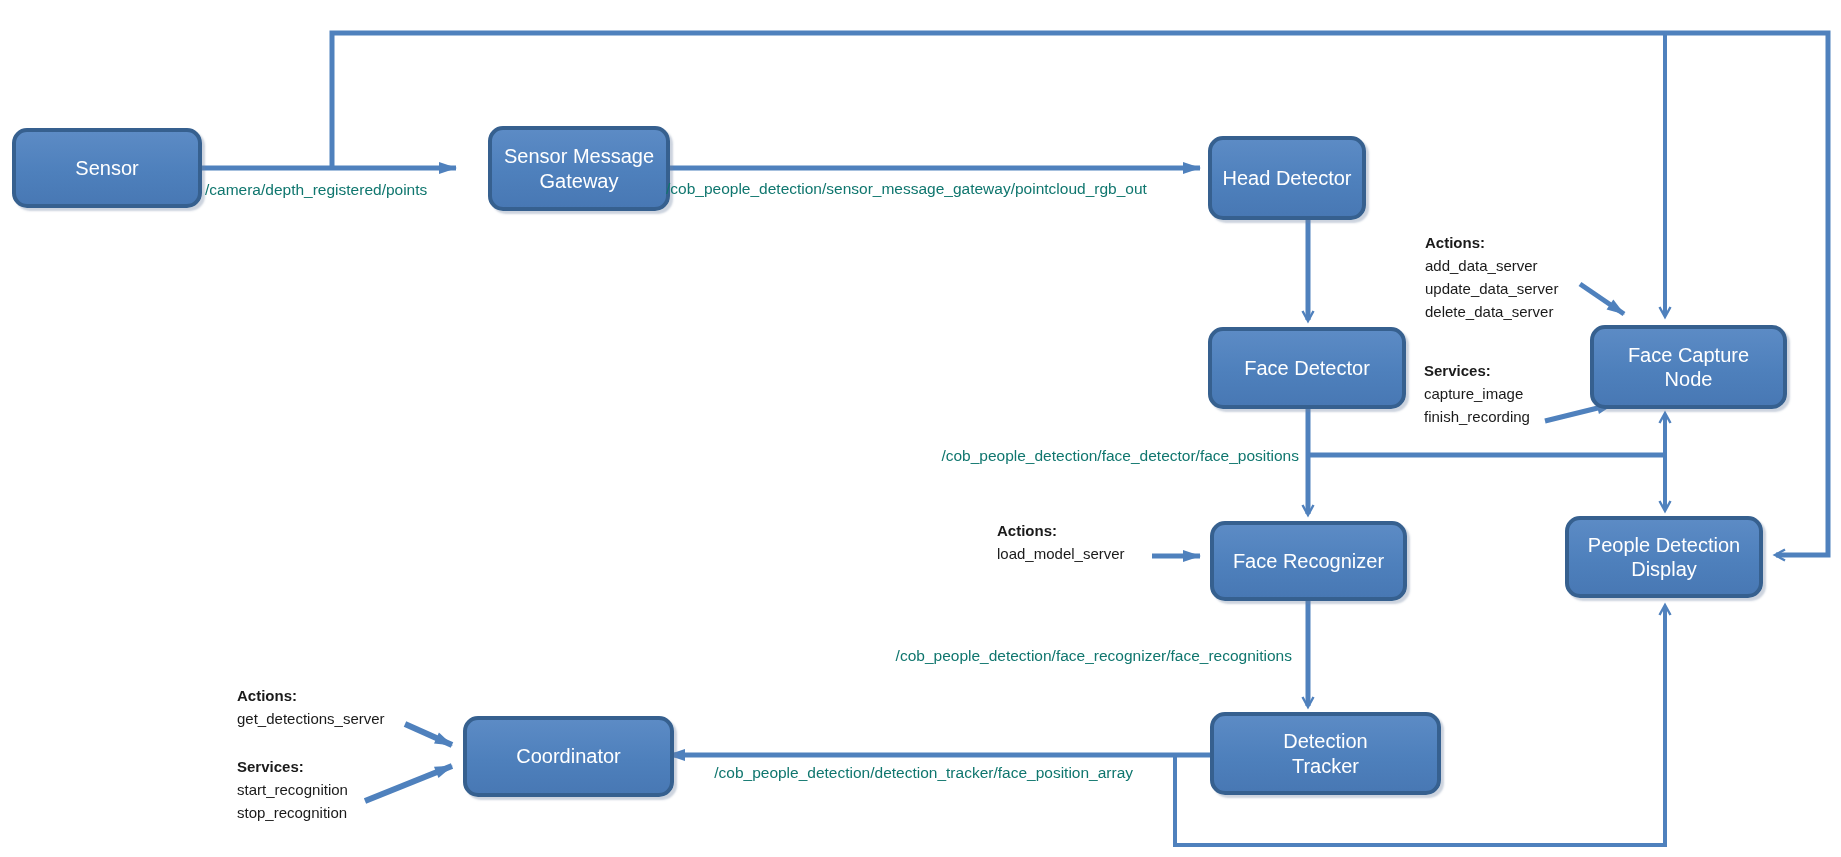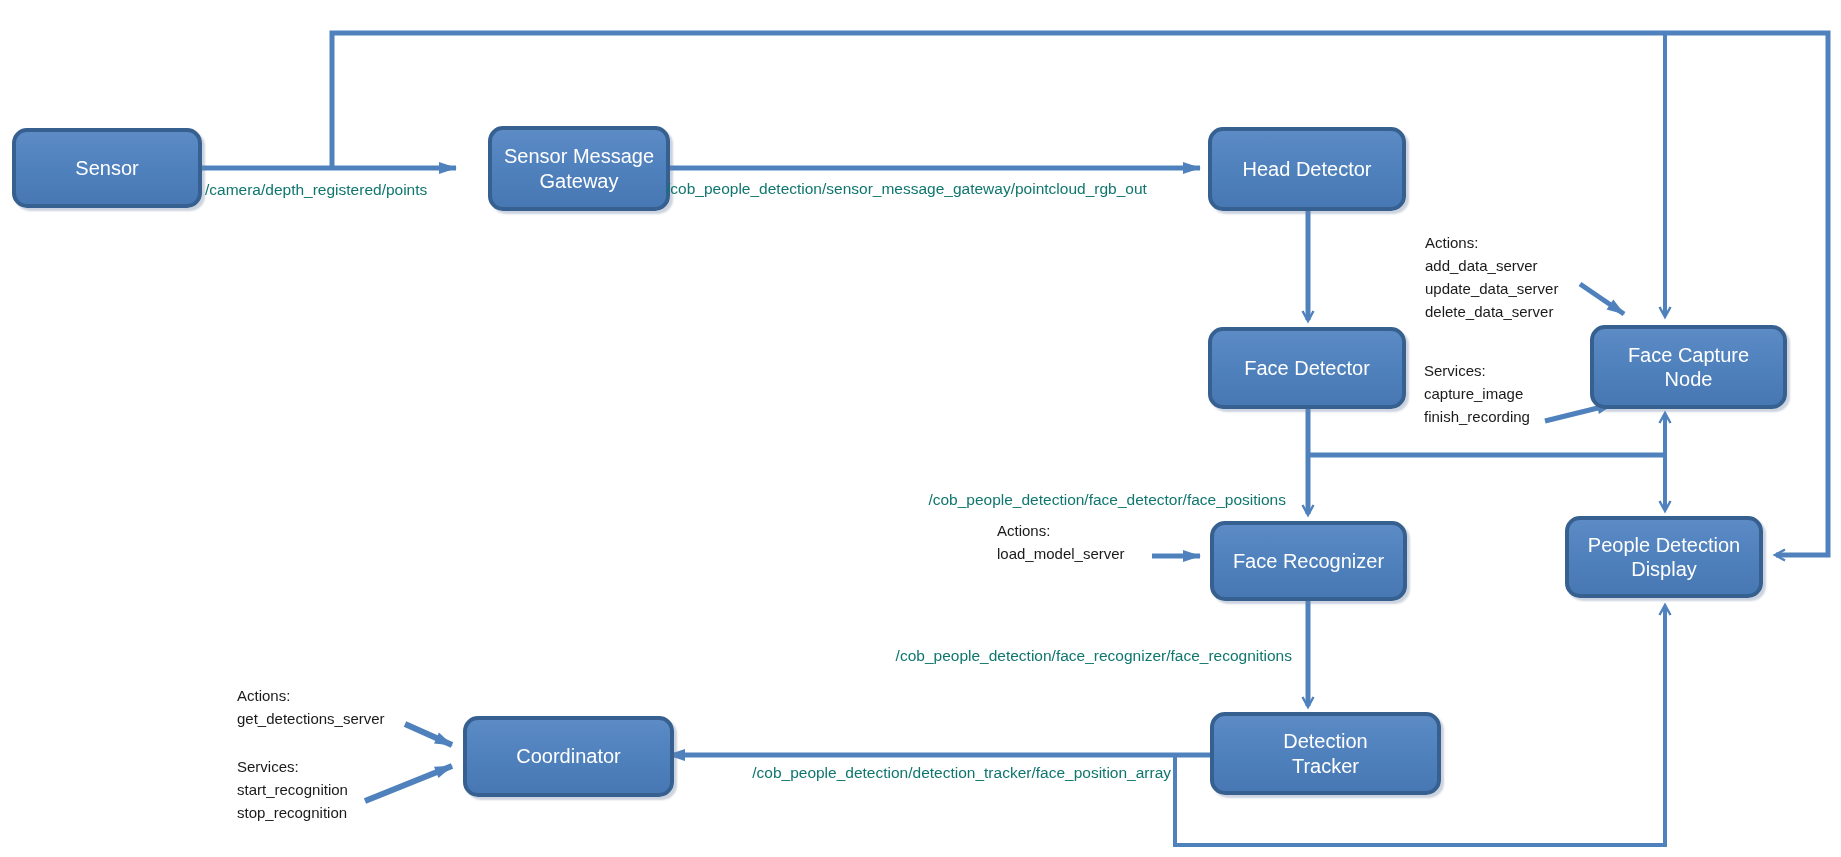--- a/index.html
+++ b/index.html
@@ -25,21 +25,21 @@
   .node span{display:inline-block;}
   .node span.narrow{max-width:122px;}
   .topic{
     position:absolute;
     font-size:15.5px;color:#0f766e;white-space:nowrap;
   }
   .topic.r{text-align:right;}
   .ann{
     position:absolute;font-size:15px;color:#1a1a1a;line-height:23px;white-space:nowrap;
   }
-  .ann .ann-h{font-weight:normal;}
+  .ann .ann-h{font-weight:bold;}
 </style>
 </head>
 <body>
 
 <div class="canvas">
 
   <svg class="wires" width="1841" height="857" viewBox="0 0 1841 857">
     <defs>
       <marker id="arrowS" markerUnits="userSpaceOnUse" markerWidth="22" markerHeight="16" refX="18" refY="8" orient="auto">
         <path d="M1,2 L19,8 L1,14 Z" fill="#4f81bd"></path>
@@ -77,21 +77,21 @@
     <path d="M405,724 L452,745" stroke="#4f81bd" stroke-width="6" fill="none" marker-end="url(#arrowS)"></path>
     <path d="M365,801 L452,766" stroke="#4f81bd" stroke-width="6" fill="none" marker-end="url(#arrowS)"></path>
   </svg>
 
   <div class="node" style="left:12px;top:128px;width:190px;height:80px;justify-content:center;">
     <span>Sensor</span>
   </div>
   <div class="node" style="left:488px;top:126px;width:182px;height:85px;">
     <span style="max-width:160px;">Sensor Message Gateway</span>
   </div>
-  <div class="node" style="left:1208px;top:127px;width:198px;height:84px;">
+  <div class="node" style="left:1208px;top:136px;width:158px;height:84px;">
     <span>Head Detector</span>
   </div>
   <div class="node" style="left:1208px;top:327px;width:198px;height:82px;">
     <span>Face Detector</span>
   </div>
   <div class="node" style="left:1567px;top:325px;width:197px;height:84px;margin-left:23px;">
     <span class="narrow">Face Capture Node</span>
   </div>
   <div class="node" style="left:1210px;top:521px;width:197px;height:80px;">
     <span>Face Recognizer</span>
@@ -101,23 +101,23 @@
   </div>
   <div class="node" style="left:463px;top:716px;width:211px;height:81px;">
     <span>Coordinator</span>
   </div>
   <div class="node" style="left:1210px;top:712px;width:231px;height:83px;">
     <span class="narrow">Detection Tracker</span>
   </div>
 
   <div class="topic" style="left:205px;top:181px;">/camera/depth_registered/points</div>
   <div class="topic" style="left:666px;top:180px;">/cob_people_detection/sensor_message_gateway/pointcloud_rgb_out</div>
-  <div class="topic r" style="right:555px;top:447px;margin-top:44px;">/cob_people_detection/face_detector/face_positions</div>
+  <div class="topic r" style="right:542px;top:447px;">/cob_people_detection/face_detector/face_positions</div>
   <div class="topic r" style="right:549px;top:647px;">/cob_people_detection/face_recognizer/face_recognitions</div>
-  <div class="topic r" style="right:670px;top:764px;margin-left:16px;">/cob_people_detection/detection_tracker/face_position_array</div>
+  <div class="topic r" style="right:708px;top:764px;margin-left:16px;">/cob_people_detection/detection_tracker/face_position_array</div>
 
   <div class="ann" style="left:1425px;top:231px;">
     <div class="ann-h">Actions:</div>
     <div>add_data_server</div>
     <div>update_data_server</div>
     <div>delete_data_server</div>
   </div>
   <div class="ann" style="left:1424px;top:359px;">
     <div class="ann-h">Services:</div>
     <div>capture_image</div>

